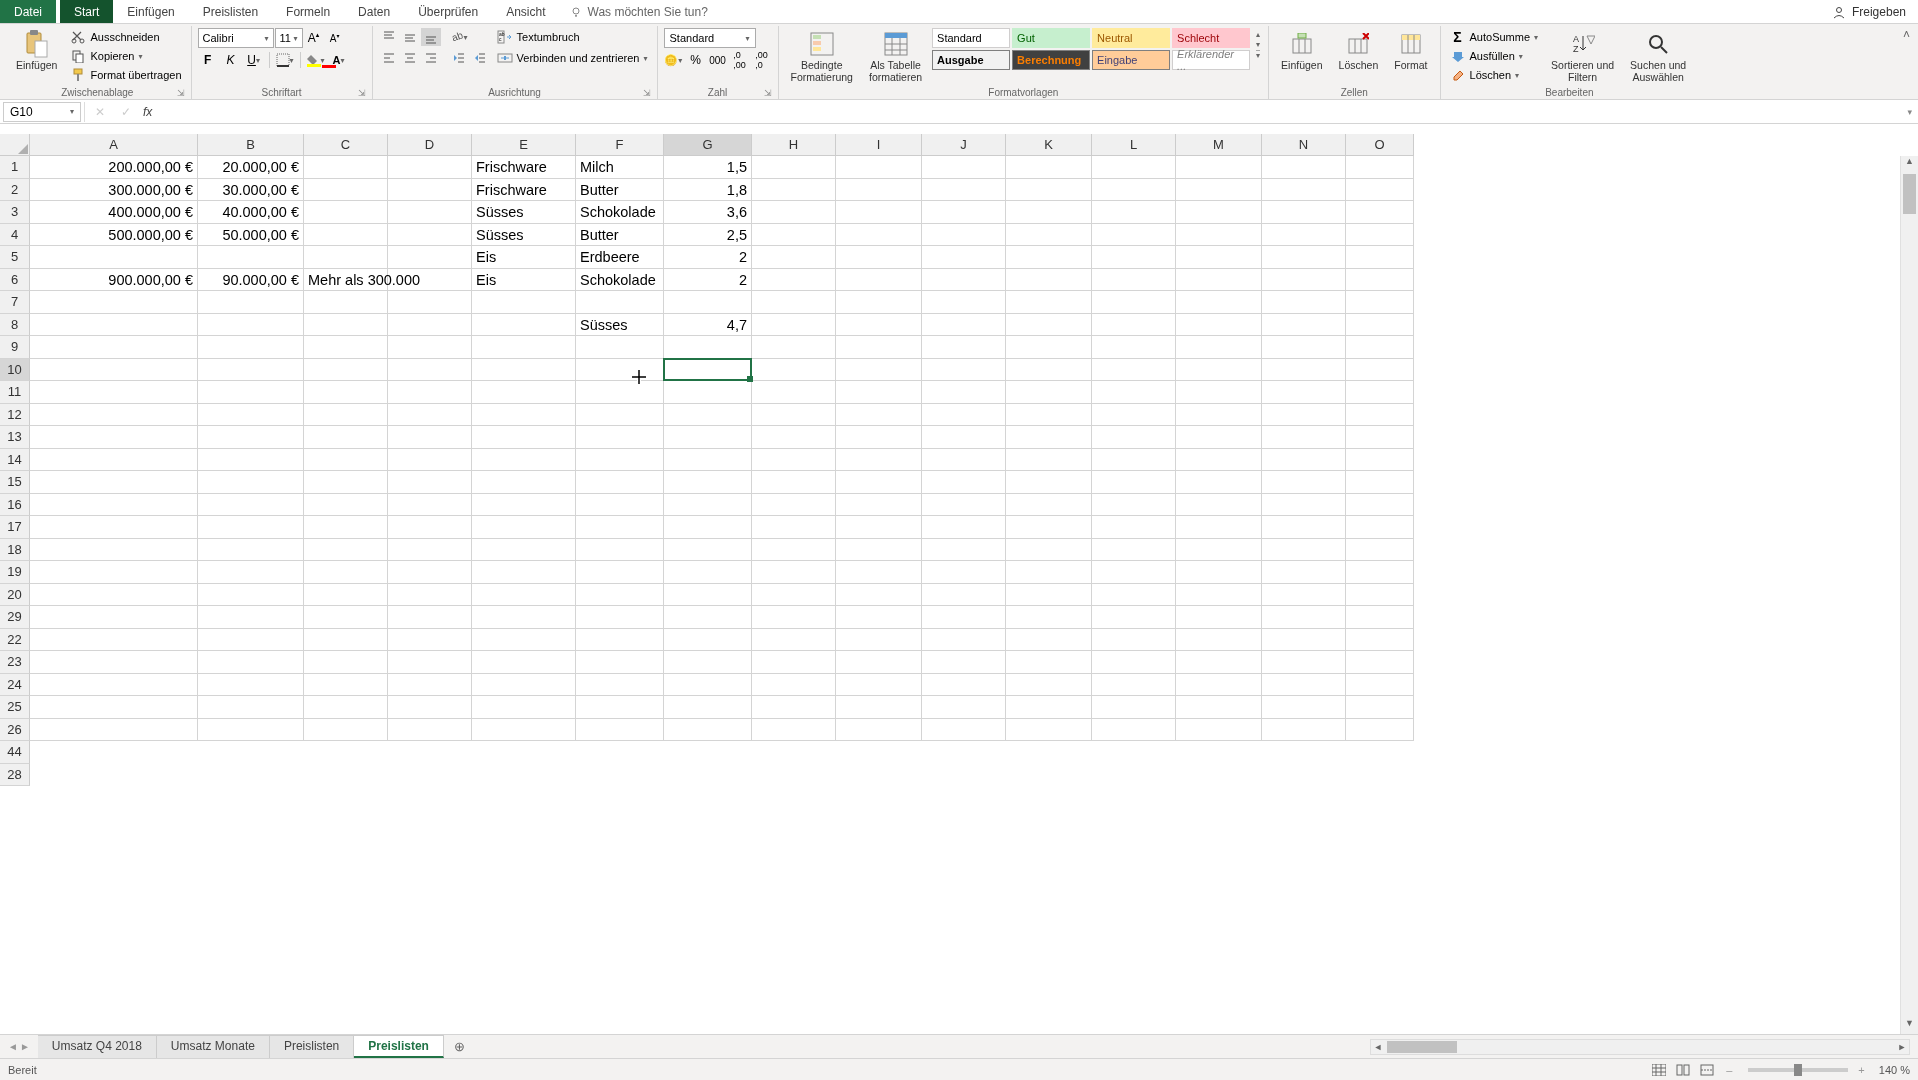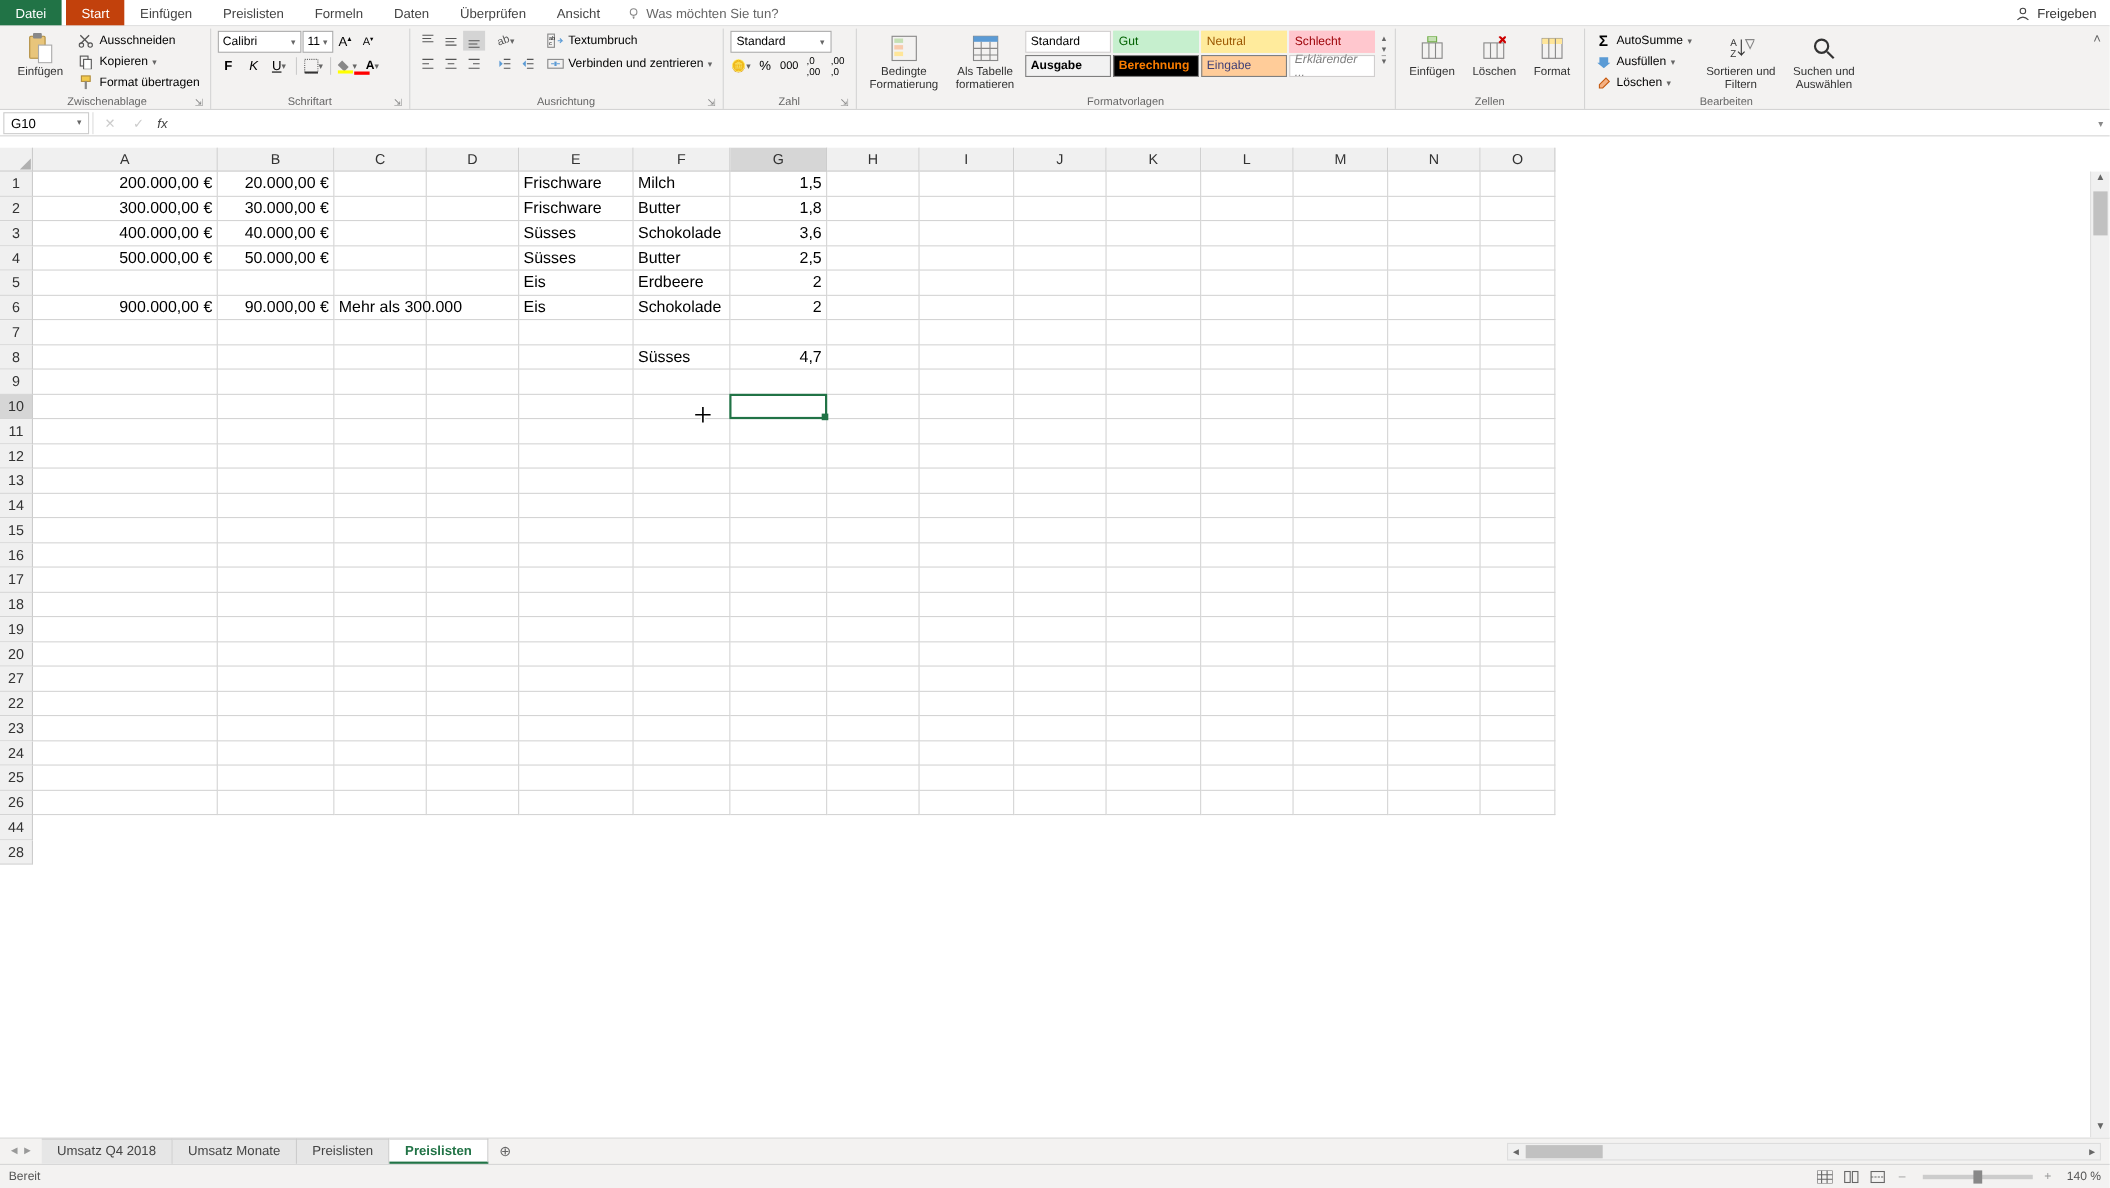--- a/index.html
+++ b/index.html
@@ -1,21 +1,21 @@
 <!DOCTYPE html>
 <html><head>
   <meta charset="utf-8">
   <style>
     * { margin: 0; padding: 0; box-sizing: border-box; font-family: 'Segoe UI', Tahoma, sans-serif; }
     body { background: #fff; overflow: hidden; width: 1918px; height: 1080px; font-size: 12px; }
     
     
     .titlebar { background: #fff; height: 24px; display: flex; align-items: stretch; border-bottom: 1px solid #d4d4d4; }
     .tab { padding: 3px 14px; color: #444; cursor: pointer; display: flex; align-items: center; font-size: 12px; }
-    .tab.active { background: #c2410c; color: #fff; }
+    .tab.active { background: #14532d; color: #fff; }
     .tab.file { background: #217346; color: #fff; margin-right: 4px; }
     .tellme { display: flex; align-items: center; padding: 0 10px; color: #666; gap: 6px; }
     .tellme svg { width: 12px; height: 12px; }
     .share { margin-left: auto; display: flex; align-items: center; gap: 6px; padding: 0 12px; color: #333; }
     
     
     .ribbon { background: #f3f2f1; height: 76px; display: flex; border-bottom: 1px solid #d4d4d4; padding: 2px 4px 0; }
     .group { display: flex; flex-direction: column; border-right: 1px solid #d4d4d4; padding: 2px 6px 0; position: relative; }
     .group-content { flex: 1; display: flex; align-items: flex-start; gap: 4px; }
     .group-label { font-size: 10px; color: #666; text-align: center; padding: 2px 0 1px; position: relative; }
@@ -397,21 +397,21 @@
       </div>
       <div class="style-grid">
         <div class="style-row">
           <div class="style-cell" style="background:#fff;border-color:#d0cece;">Standard</div>
           <div class="style-cell" style="background:#c6efce;color:#006100;border-color:#c6efce;">Gut</div>
           <div class="style-cell" style="background:#ffeb9c;color:#9c5700;border-color:#ffeb9c;">Neutral</div>
           <div class="style-cell" style="background:#ffc7ce;color:#9c0006;border-color:#ffc7ce;">Schlecht</div>
         </div>
         <div class="style-row">
           <div class="style-cell" style="background:#f2f2f2;border-color:#7f7f7f;font-weight:700;">Ausgabe</div>
-          <div class="style-cell" style="background:#000000;color:#fa7d00;border-color:#7f7f7f;font-weight:700;">Berechnung</div>
+          <div class="style-cell" style="background:#404040;color:#fa7d00;border-color:#7f7f7f;font-weight:700;">Berechnung</div>
           <div class="style-cell" style="background:#ffcc99;color:#3f3f76;border-color:#7f7f7f;">Eingabe</div>
           <div class="style-cell" style="background:#fff;color:#7f7f7f;font-style:italic;border-color:#d0cece;">Erklärender ...</div>
         </div>
       </div>
       <div class="col" style="justify-content:space-around;padding:2px 2px;">
         <span class="dd" style="cursor:pointer;">▴</span>
         <span class="dd" style="cursor:pointer;">▾</span>
         <span class="dd" style="cursor:pointer;border-top:1px solid #aaa;">▾</span>
       </div>
     </div>
@@ -563,21 +563,21 @@
       <div class="row-h">11</div>
       <div class="row-h">12</div>
       <div class="row-h">13</div>
       <div class="row-h">14</div>
       <div class="row-h">15</div>
       <div class="row-h">16</div>
       <div class="row-h">17</div>
       <div class="row-h">18</div>
       <div class="row-h">19</div>
       <div class="row-h">20</div>
-      <div class="row-h">27</div>
+      <div class="row-h">29</div>
       <div class="row-h">22</div>
       <div class="row-h">23</div>
       <div class="row-h">24</div>
       <div class="row-h">25</div>
       <div class="row-h">26</div>
       <div class="row-h">44</div>
       <div class="row-h">28</div>
     </div>
   <div class="cells" id="cells">
       <div class="row">

